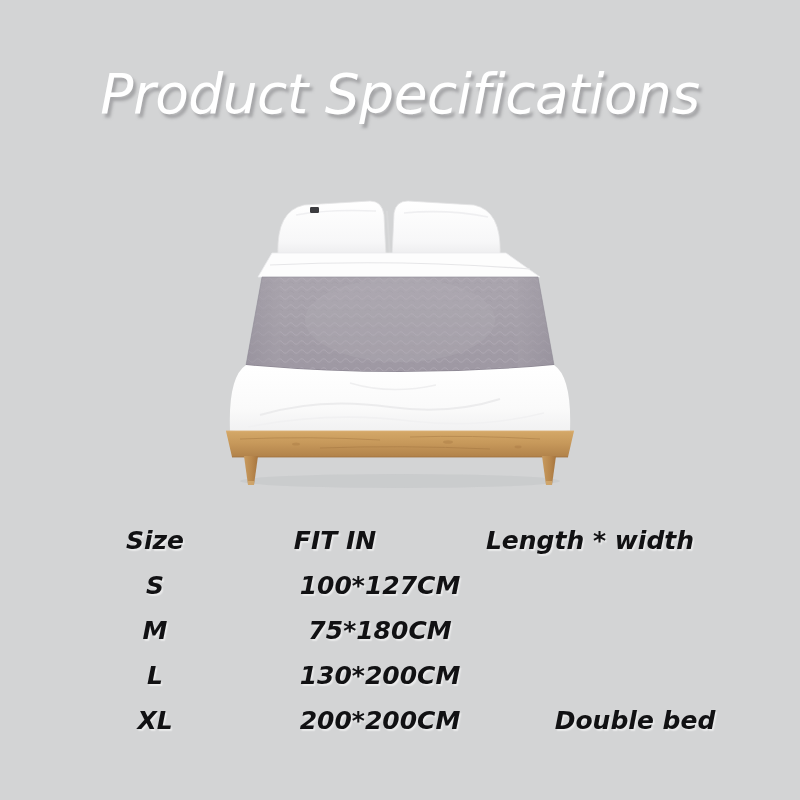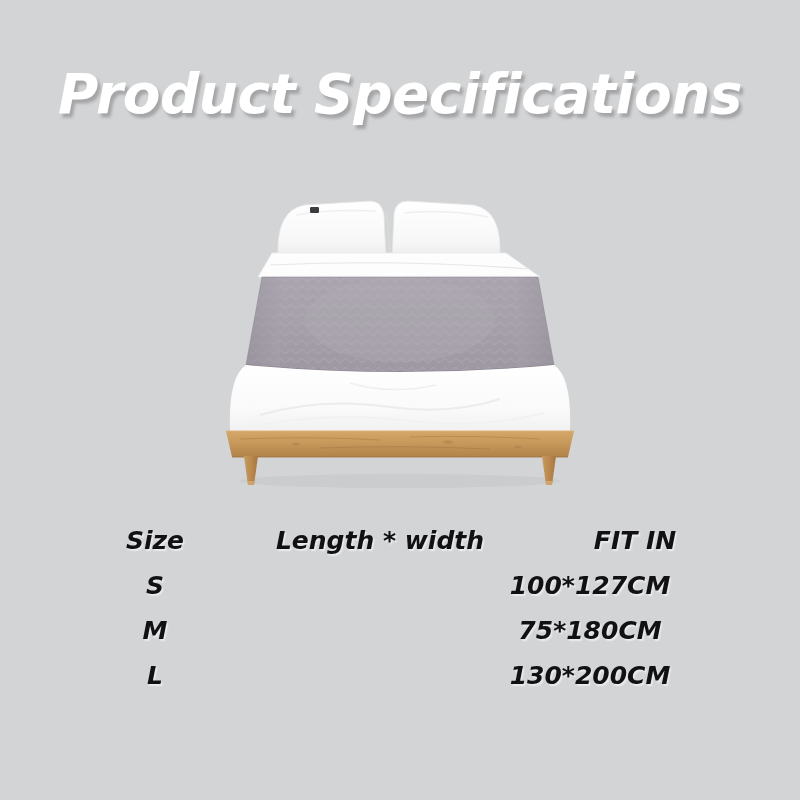--- a/index.html
+++ b/index.html
@@ -17,21 +17,21 @@
 
   
   #page-title {
     position: absolute;
     top: 62px;
     left: 0;
     width: 800px;
     text-align: center;
     font-family: "DejaVu Sans", sans-serif;
     font-size: 55px;
-    font-weight: bold;
+    font-weight: normal;
     font-style: italic;
     letter-spacing: -0.5px;
     color: #ffffff;
     text-shadow: 3px 4px 3px rgba(150,150,152,0.75);
     white-space: nowrap;
     user-select: none;
   }
 
   
   #product-image {
@@ -51,21 +51,20 @@
   #spec-table {
     position: absolute;
     left: 80px;
     top: 518px;
     width: 660px;
   }
   .spec-row {
     display: flex;
     align-items: baseline;
     height: 45px;
-    justify-content: space-between;
   }
   .spec-cell {
     font-family: "DejaVu Sans", sans-serif;
     font-weight: bold;
     font-style: italic;
     font-size: 25px;
     color: #111113;
     text-align: center;
     text-shadow: 1.5px 2px 1.5px rgba(255,255,255,0.55);
     white-space: nowrap;
@@ -190,33 +189,38 @@
 
     <path d="M48 296 L54 296 L54 300 L48 300 Z" fill="#d3ab72" opacity="0.8"></path>
     <path d="M346 296 L352 296 L352 300 L346 300 Z" fill="#d3ab72" opacity="0.8"></path>
   </svg>
 </div>
 
 <div id="spec-table">
 
   <div class="spec-row header">
     <div class="spec-cell col-size">Size</div>
+    <div class="spec-cell col-fit">FIT IN</div>
     <div class="spec-cell col-dims">Length * width</div>
-    <div class="spec-cell col-fit">FIT IN</div>
   </div>
 
   <div class="spec-row">
     <div class="spec-cell col-size">S</div>
     <div class="spec-cell col-dims">100*127CM</div>
   </div>
 
   <div class="spec-row">
     <div class="spec-cell col-size">M</div>
     <div class="spec-cell col-dims">75*180CM</div>
   </div>
 
   <div class="spec-row">
     <div class="spec-cell col-size">L</div>
     <div class="spec-cell col-dims">130*200CM</div>
   </div>
 
+  <div class="spec-row">
+    <div class="spec-cell col-size">XL</div>
+    <div class="spec-cell col-dims">200*200CM</div>
+    <div class="spec-cell col-fit">Double bed</div>
+  </div>
 
 </div>
 
 </body></html>

